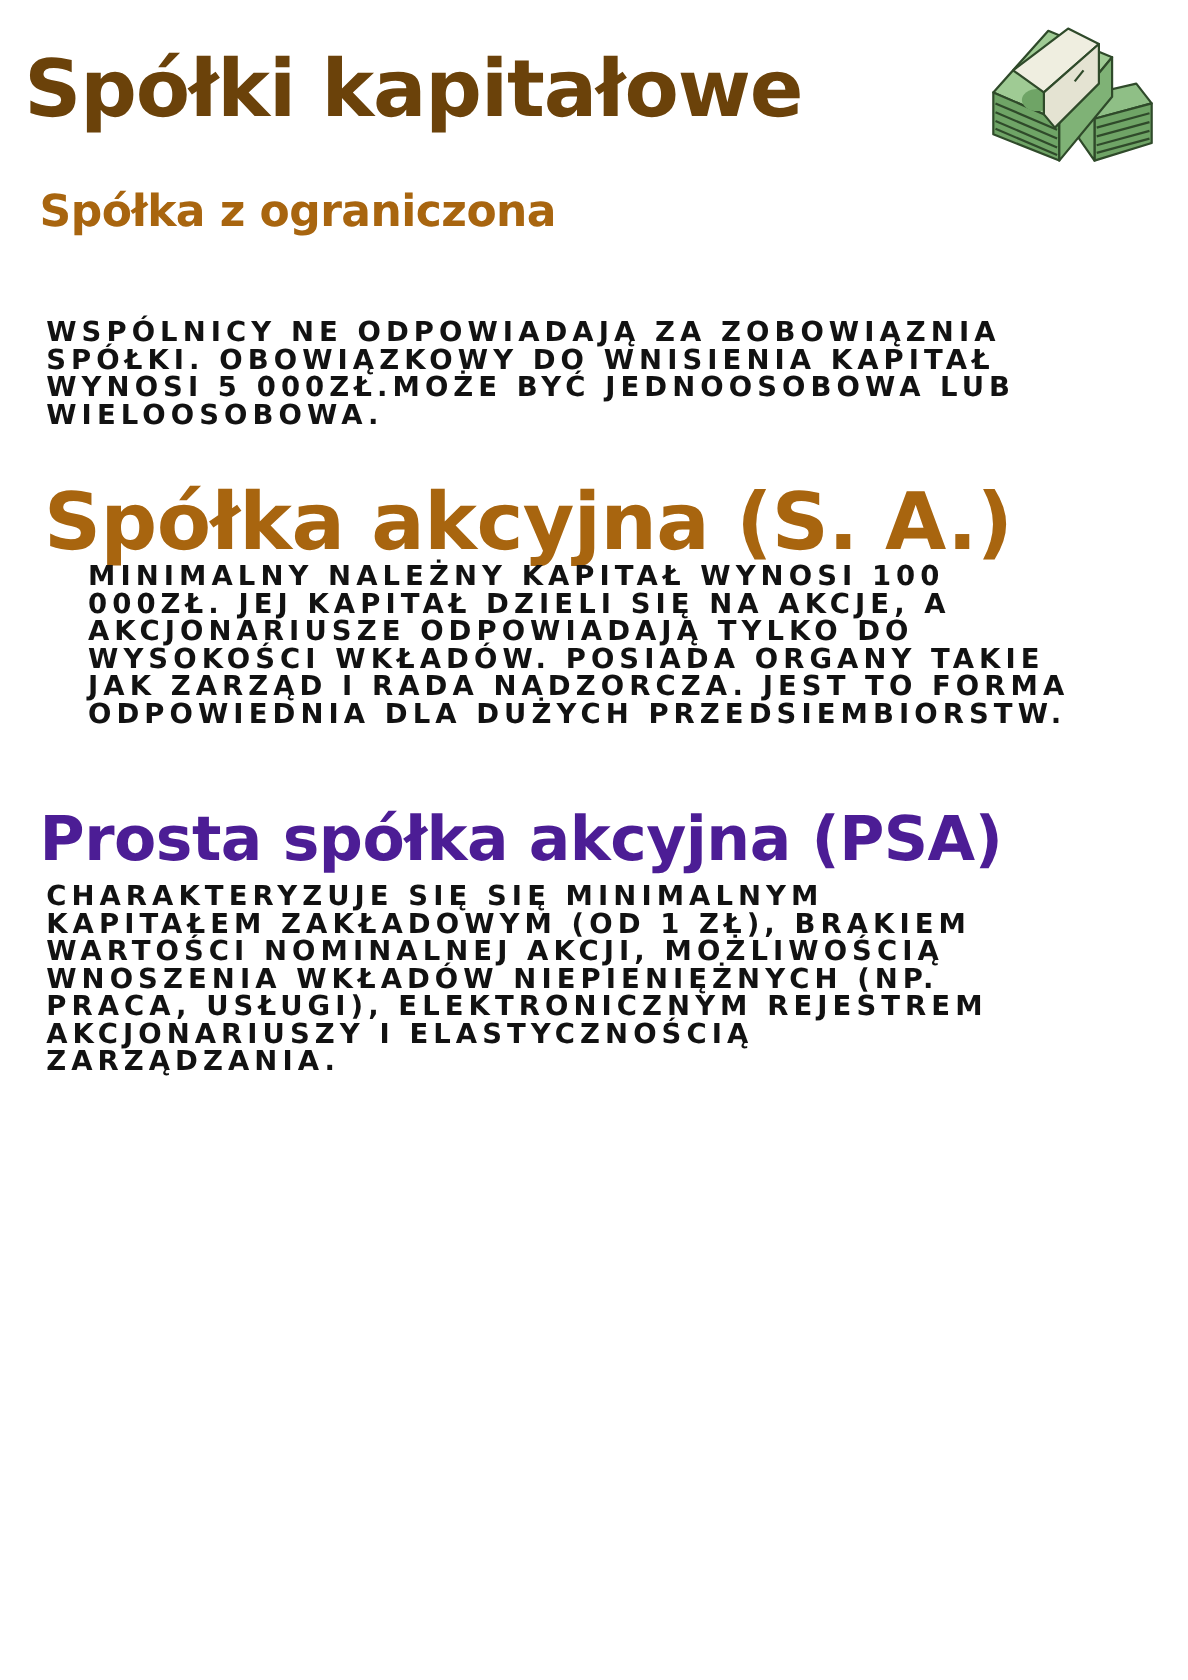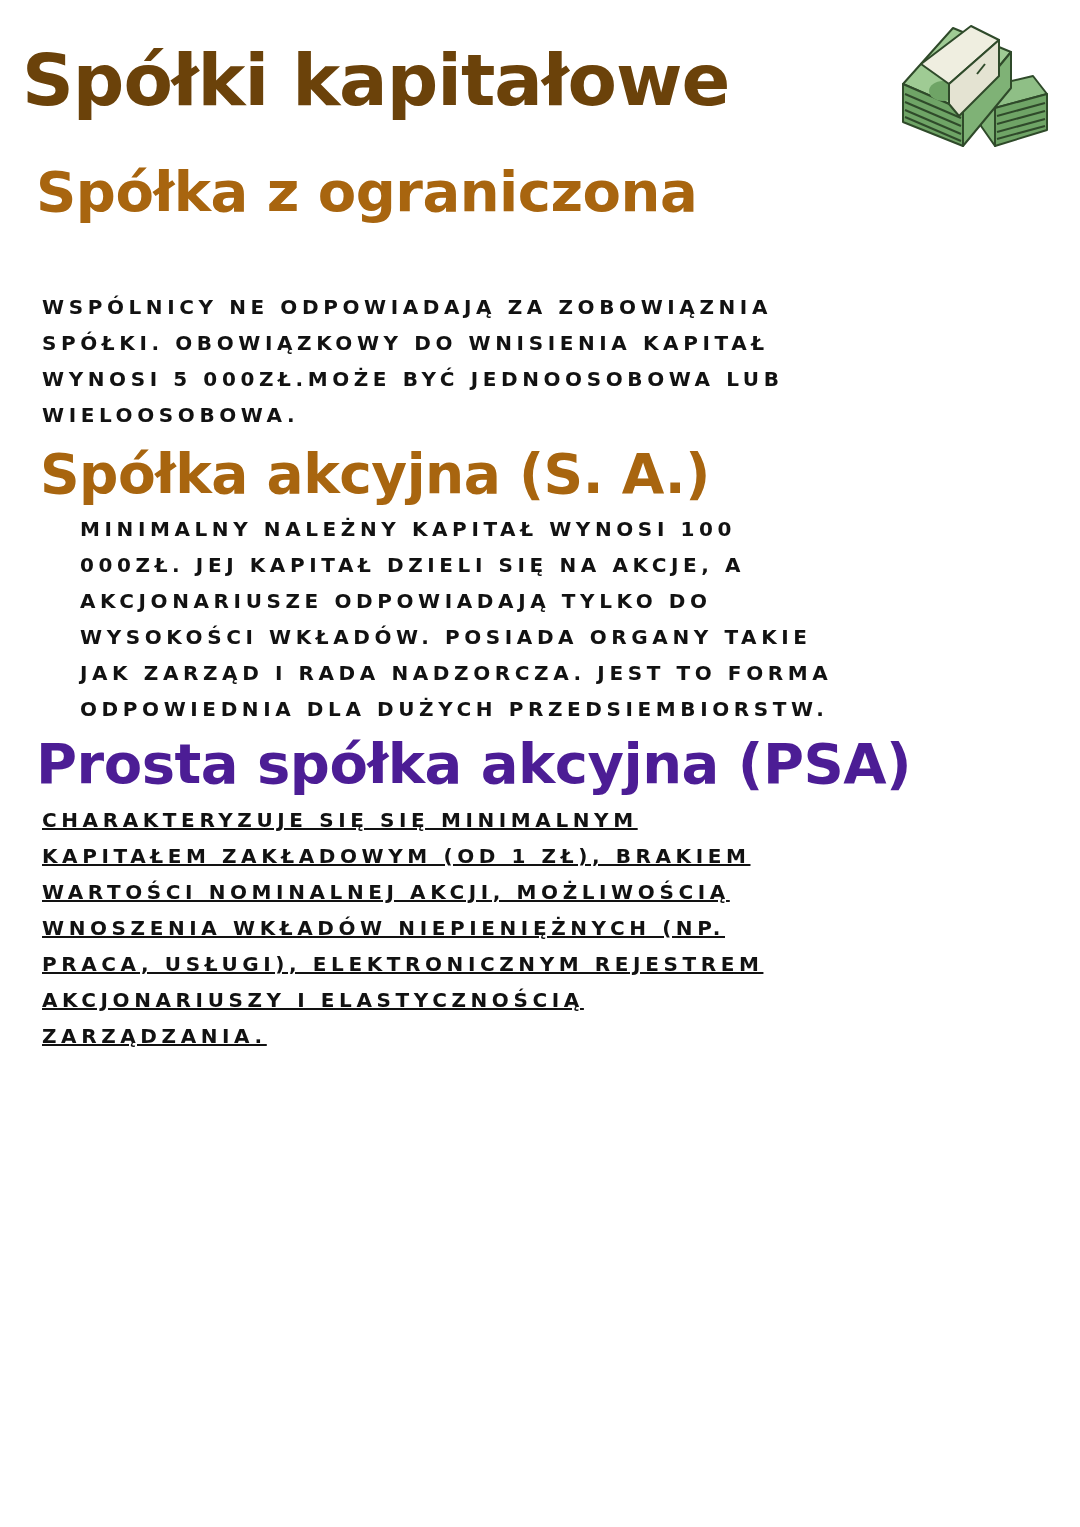--- a/index.html
+++ b/index.html
@@ -36,46 +36,46 @@
     .section-heading {
       position: absolute;
       margin: 0;
       font-family: "DejaVu Sans", sans-serif;
       font-weight: bold;
       white-space: nowrap;
     }
     .h1 {
       left: 36px;
       top: 164px;
-      font-size: 56px;
+      font-size: 40px;
       line-height: 56px;
       letter-spacing: -0.5px;
     }
     .h2 {
       left: 40px;
       top: 442px;
-      font-size: 55px;
+      font-size: 72px;
       line-height: 64px;
       letter-spacing: -0.5px;
     }
     .h3 {
       left: 36px;
       top: 730px;
       font-size: 56px;
       line-height: 68px;
       letter-spacing: -0.5px;
     }
     .section-body {
       position: absolute;
       left: 42px;
       margin: 0;
       font-family: "DejaVu Sans", sans-serif;
       font-weight: bold;
-      font-size: 20px;
-      line-height: 36px;
+      font-size: 25px;
+      line-height: 25px;
       letter-spacing: 4.6px;
       color: #121212;
       white-space: pre-line;
     }
     .b1 { top: 289px; }
     .b2 { top: 511px; }
     .b3 { top: 802px; }
   </style>
 </head>
 <body style="background: rgb(255, 255, 255);">
@@ -123,19 +123,19 @@
 
 <h2 class="section-heading h2" style="color: rgb(168, 101, 15);">Spółka akcyjna (S. A.)</h2>
 <p class="section-body b2" style="color: rgb(18, 18, 18); margin-left: 38px;">MINIMALNY NALEŻNY KAPITAŁ WYNOSI 100
 000ZŁ. JEJ KAPITAŁ DZIELI SIĘ NA AKCJE, A
 AKCJONARIUSZE ODPOWIADAJĄ TYLKO DO
 WYSOKOŚCI WKŁADÓW. POSIADA ORGANY TAKIE
 JAK ZARZĄD I RADA NADZORCZA. JEST TO FORMA
 ODPOWIEDNIA DLA DUŻYCH PRZEDSIEMBIORSTW.</p>
 
 <h2 class="section-heading h3" style="color: #4c1d95; text-align: right;">Prosta spółka akcyjna (PSA)</h2>
-<p class="section-body b3" style="color: rgb(18, 18, 18); text-decoration: underline;">CHARAKTERYZUJE SIĘ SIĘ MINIMALNYM
+<p class="section-body b3" style="color: rgb(18, 18, 18);">CHARAKTERYZUJE SIĘ SIĘ MINIMALNYM
 KAPITAŁEM ZAKŁADOWYM (OD 1 ZŁ), BRAKIEM
 WARTOŚCI NOMINALNEJ AKCJI, MOŻLIWOŚCIĄ
 WNOSZENIA WKŁADÓW NIEPIENIĘŻNYCH (NP.
 PRACA, USŁUGI), ELEKTRONICZNYM REJESTREM
 AKCJONARIUSZY I ELASTYCZNOŚCIĄ
 ZARZĄDZANIA.</p>
 
 </body></html>

